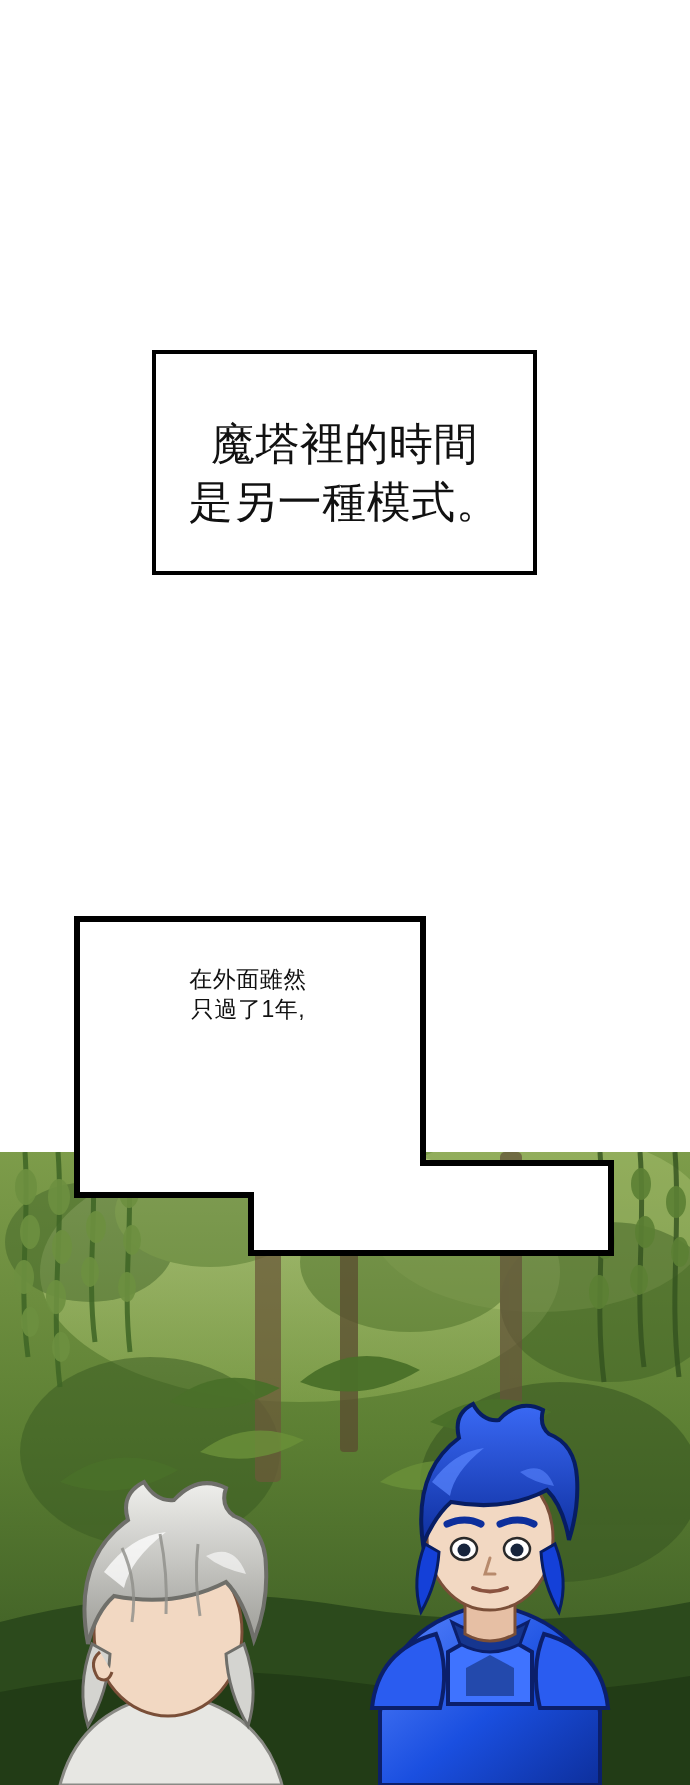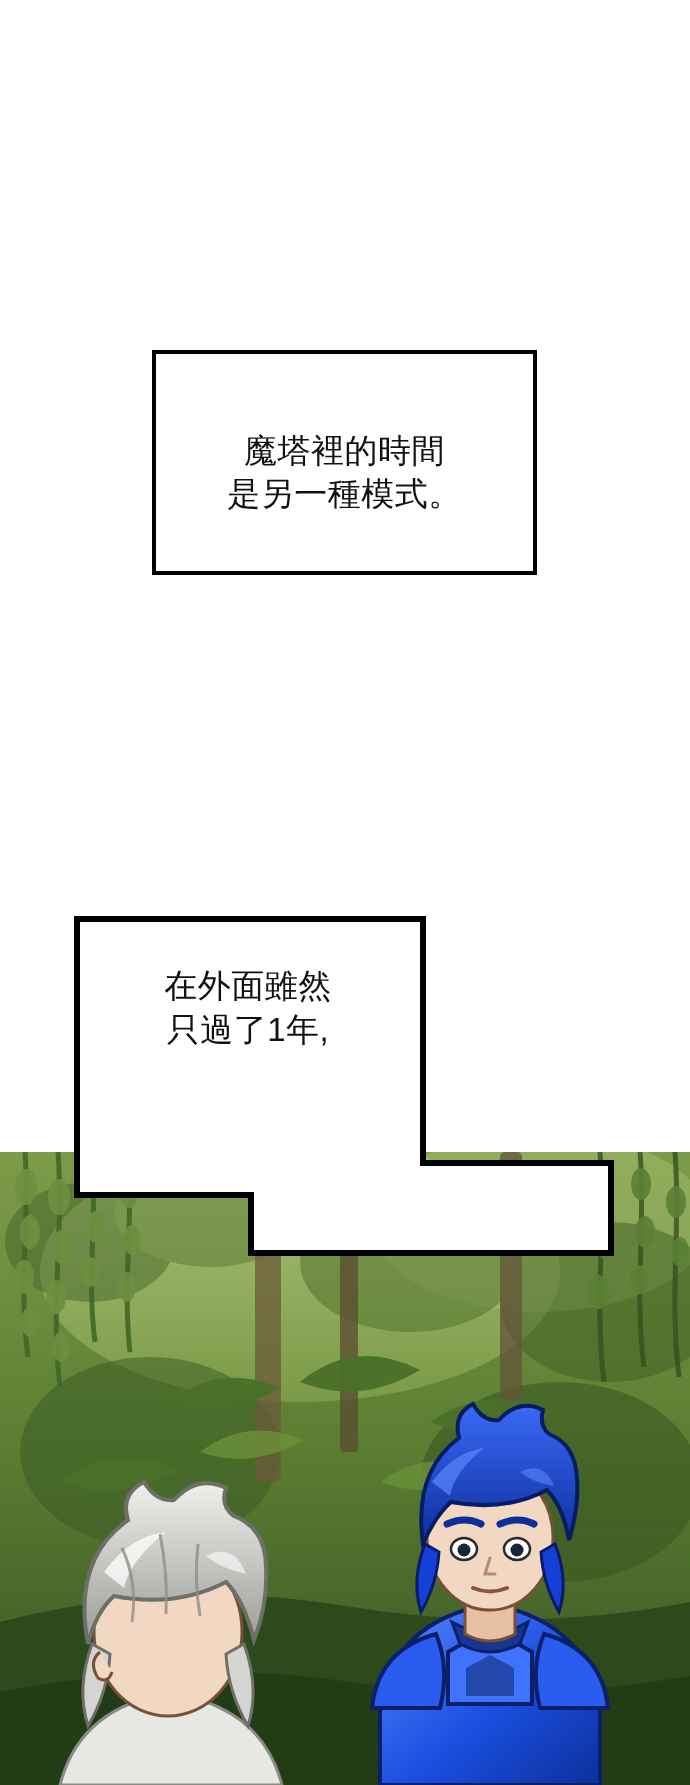--- a/index.html
+++ b/index.html
@@ -37,21 +37,21 @@
   }
   .narration-text {
     text-align: center;
     color: #111111;
     line-height: 1.30;
     font-weight: 500;
     letter-spacing: 0.5px;
     white-space: pre-line;
   }
   .narration-box-1 .narration-text {
-    font-size: 33px;
+    font-size: 44px;
     transform: translateY(10px);
   }
 
   
   .narration-box-2 {
     position: absolute;
     left: 74px;
     top: 916px;
     width: 540px;
     height: 340px;
@@ -63,21 +63,21 @@
     width: 100%;
     height: 100%;
     display: block;
   }
   .step-text-upper {
     position: absolute;
     left: 0px;
     top: 48px;
     width: 348px;
     text-align: center;
-    font-size: 33px;
+    font-size: 23px;
     line-height: 1.32;
     color: #111111;
     font-weight: 500;
     letter-spacing: 0.5px;
     white-space: pre-line;
     z-index: 8;
   }
   .step-text-lower {
     position: absolute;
     left: 190px;

